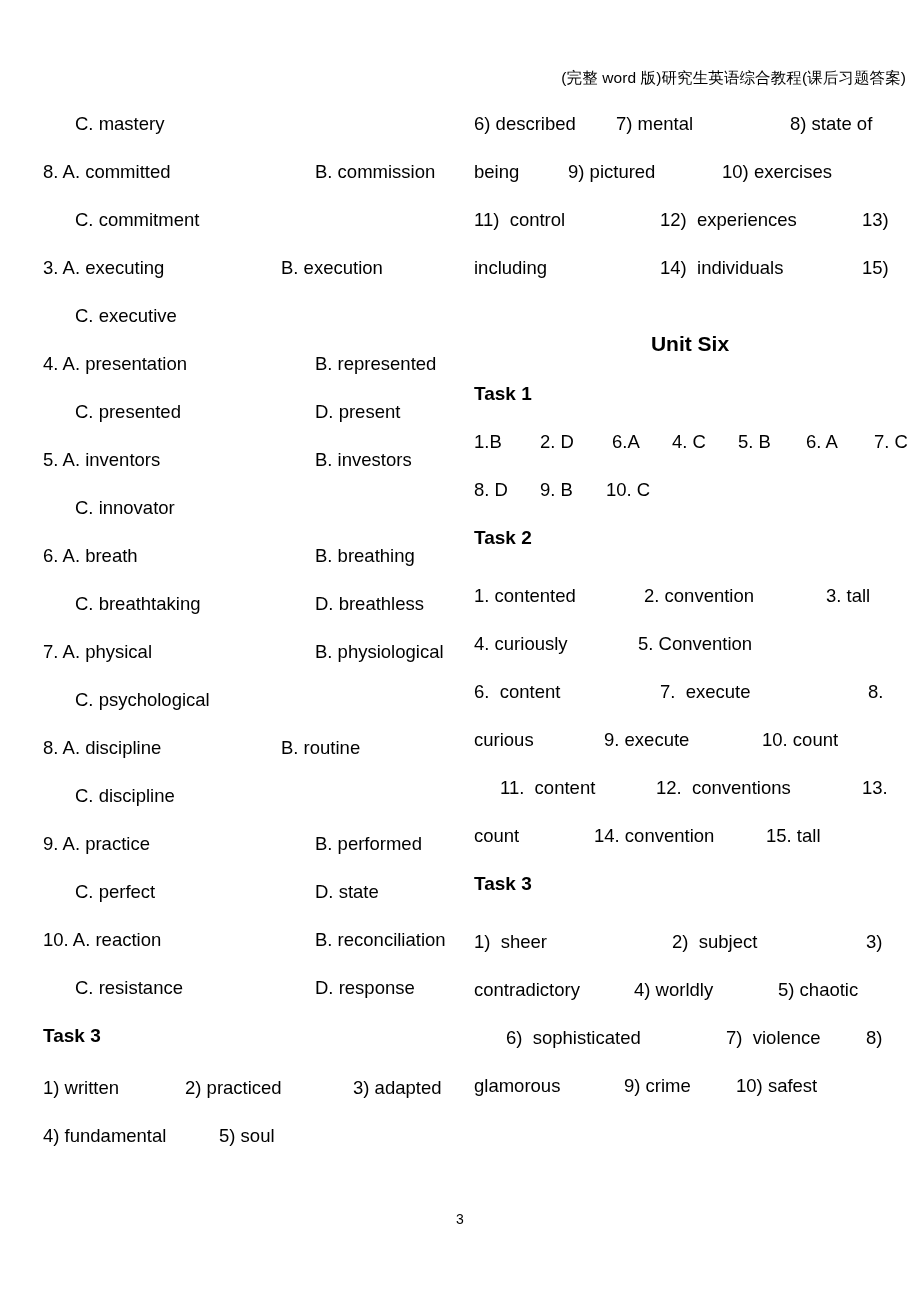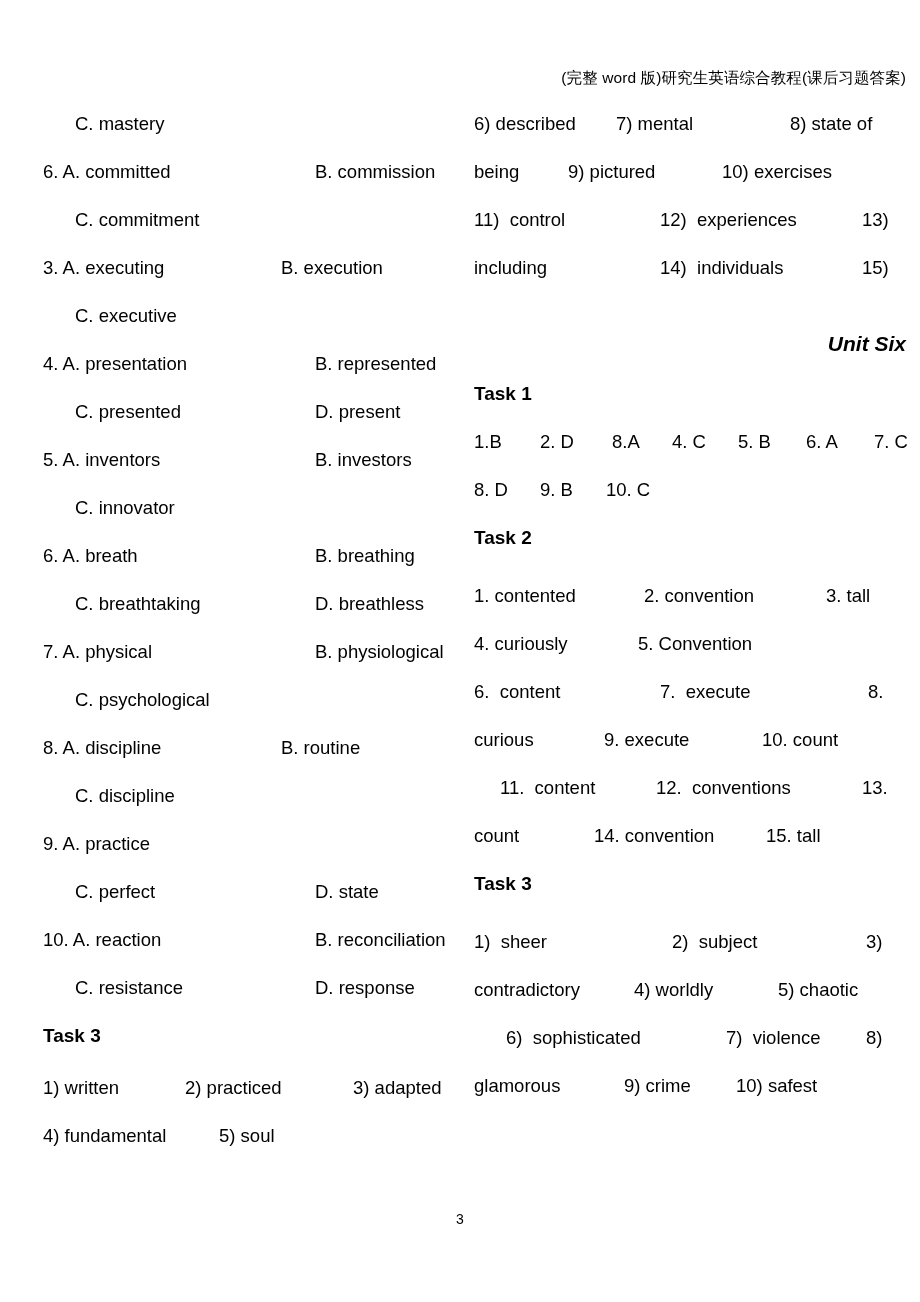--- a/index.html
+++ b/index.html
@@ -70,58 +70,58 @@
 </head>
 <body>
 
 <div id="page">
 
   <div class="doc-header">(完整 word 版)研究生英语综合教程(课后习题答案)</div>
 
   <div class="col col-left">
     <div id="left-vocab">
         <div class="line"><span class="seg" style="left: 32px;">C. mastery</span></div>
-        <div class="line"><span class="seg" style="left: 0px;">6. A. committed</span><span class="seg" style="left: 272px;">B. commission</span></div>
+        <div class="line"><span class="seg" style="left: 0px;">8. A. committed</span><span class="seg" style="left: 272px;">B. commission</span></div>
         <div class="line"><span class="seg" style="left: 32px;">C. commitment</span></div>
         <div class="line"><span class="seg" style="left: 0px;">3. A. executing</span><span class="seg" style="left: 238px;">B. execution</span></div>
         <div class="line"><span class="seg" style="left: 32px;">C. executive</span></div>
         <div class="line"><span class="seg" style="left: 0px;">4. A. presentation</span><span class="seg" style="left: 272px;">B. represented</span></div>
         <div class="line"><span class="seg" style="left: 32px;">C. presented</span><span class="seg" style="left: 272px;">D. present</span></div>
         <div class="line"><span class="seg" style="left: 0px;">5. A. inventors</span><span class="seg" style="left: 272px;">B. investors</span></div>
         <div class="line"><span class="seg" style="left: 32px;">C. innovator</span></div>
         <div class="line"><span class="seg" style="left: 0px;">6. A. breath</span><span class="seg" style="left: 272px;">B. breathing</span></div>
         <div class="line"><span class="seg" style="left: 32px;">C. breathtaking</span><span class="seg" style="left: 272px;">D. breathless</span></div>
         <div class="line"><span class="seg" style="left: 0px;">7. A. physical</span><span class="seg" style="left: 272px;">B. physiological</span></div>
         <div class="line"><span class="seg" style="left: 32px;">C. psychological</span></div>
         <div class="line"><span class="seg" style="left: 0px;">8. A. discipline</span><span class="seg" style="left: 238px;">B. routine</span></div>
         <div class="line"><span class="seg" style="left: 32px;">C. discipline</span></div>
-        <div class="line"><span class="seg" style="left: 0px;">9. A. practice</span></div>
+        <div class="line"><span class="seg" style="left: 0px;">9. A. practice</span><span class="seg" style="left: 272px;">B. performed</span></div>
         <div class="line"><span class="seg" style="left: 32px;">C. perfect</span><span class="seg" style="left: 272px;">D. state</span></div>
         <div class="line"><span class="seg" style="left: 0px;">10. A. reaction</span><span class="seg" style="left: 272px;">B. reconciliation</span></div>
         <div class="line"><span class="seg" style="left: 32px;">C. resistance</span><span class="seg" style="left: 272px;">D. response</span></div>
       </div>
     <div id="left-task3">
         <div class="line" style="height: 52px;"><span class="seg" style="left: 0px; font-weight: bold; font-size: 19px;">Task 3</span></div>
         <div class="line"><span class="seg" style="left: 0px;">1) written</span><span class="seg" style="left: 142px;">2) practiced</span><span class="seg" style="left: 310px;">3) adapted</span></div>
         <div class="line"><span class="seg" style="left: 0px;">4) fundamental</span><span class="seg" style="left: 176px;">5) soul</span></div>
       </div>
   </div>
 
   <div class="col col-right">
     <div id="right-cloze">
         <div class="line"><span class="seg" style="left: 0px;">6) described</span><span class="seg" style="left: 142px;">7) mental</span><span class="seg" style="left: 316px;">8) state of</span></div>
         <div class="line"><span class="seg" style="left: 0px;">being</span><span class="seg" style="left: 94px;">9) pictured</span><span class="seg" style="left: 248px;">10) exercises</span></div>
         <div class="line"><span class="seg" style="left: 0px;">11)  control</span><span class="seg" style="left: 186px;">12)  experiences</span><span class="seg" style="left: 388px;">13)</span></div>
         <div class="line"><span class="seg" style="left: 0px;">including</span><span class="seg" style="left: 186px;">14)  individuals</span><span class="seg" style="left: 388px;">15)</span></div>
       </div>
     <div id="right-rest">
         <div style="height: 28px;"></div>
-        <div class="line" style="height: 50px; text-align: right; font-style: italic;"><span style="font-weight: bold; font-size: 21px;">Unit Six</span></div>
+        <div class="line" style="height: 50px; text-align: center;"><span style="font-weight: bold; font-size: 21px;">Unit Six</span></div>
         <div class="line" style="height: 48px;"><span class="seg" style="left: 0px; font-weight: bold; font-size: 19px;">Task 1</span></div>
-        <div class="line"><span class="seg" style="left: 0px;">1.B</span><span class="seg" style="left: 66px;">2. D</span><span class="seg" style="left: 138px;">8.A</span><span class="seg" style="left: 198px;">4. C</span><span class="seg" style="left: 264px;">5. B</span><span class="seg" style="left: 332px;">6. A</span><span class="seg" style="left: 400px;">7. C</span></div>
+        <div class="line"><span class="seg" style="left: 0px;">1.B</span><span class="seg" style="left: 66px;">2. D</span><span class="seg" style="left: 138px;">6.A</span><span class="seg" style="left: 198px;">4. C</span><span class="seg" style="left: 264px;">5. B</span><span class="seg" style="left: 332px;">6. A</span><span class="seg" style="left: 400px;">7. C</span></div>
         <div class="line"><span class="seg" style="left: 0px;">8. D</span><span class="seg" style="left: 66px;">9. B</span><span class="seg" style="left: 132px;">10. C</span></div>
         <div class="line" style="height: 58px;"><span class="seg" style="left: 0px; font-weight: bold; font-size: 19px;">Task 2</span></div>
         <div class="line"><span class="seg" style="left: 0px;">1. contented</span><span class="seg" style="left: 170px;">2. convention</span><span class="seg" style="left: 352px;">3. tall</span></div>
         <div class="line"><span class="seg" style="left: 0px;">4. curiously</span><span class="seg" style="left: 164px; text-align: center;">5. Convention</span></div>
         <div class="line"><span class="seg" style="left: 0px;">6.  content</span><span class="seg" style="left: 186px;">7.  execute</span><span class="seg" style="left: 394px;">8.</span></div>
         <div class="line"><span class="seg" style="left: 0px;">curious</span><span class="seg" style="left: 130px;">9. execute</span><span class="seg" style="left: 288px;">10. count</span></div>
         <div class="line"><span class="seg" style="left: 14px; margin-left: 12px;">11.  content</span><span class="seg" style="left: 182px;">12.  conventions</span><span class="seg" style="left: 388px;">13.</span></div>
         <div class="line"><span class="seg" style="left: 0px;">count</span><span class="seg" style="left: 120px;">14. convention</span><span class="seg" style="left: 292px;">15. tall</span></div>
         <div class="line" style="height: 58px;"><span class="seg" style="left: 0px; font-weight: bold; font-size: 19px;">Task 3</span></div>
         <div class="line"><span class="seg" style="left: 0px;">1)  sheer</span><span class="seg" style="left: 198px;">2)  subject</span><span class="seg" style="left: 392px;">3)</span></div>

